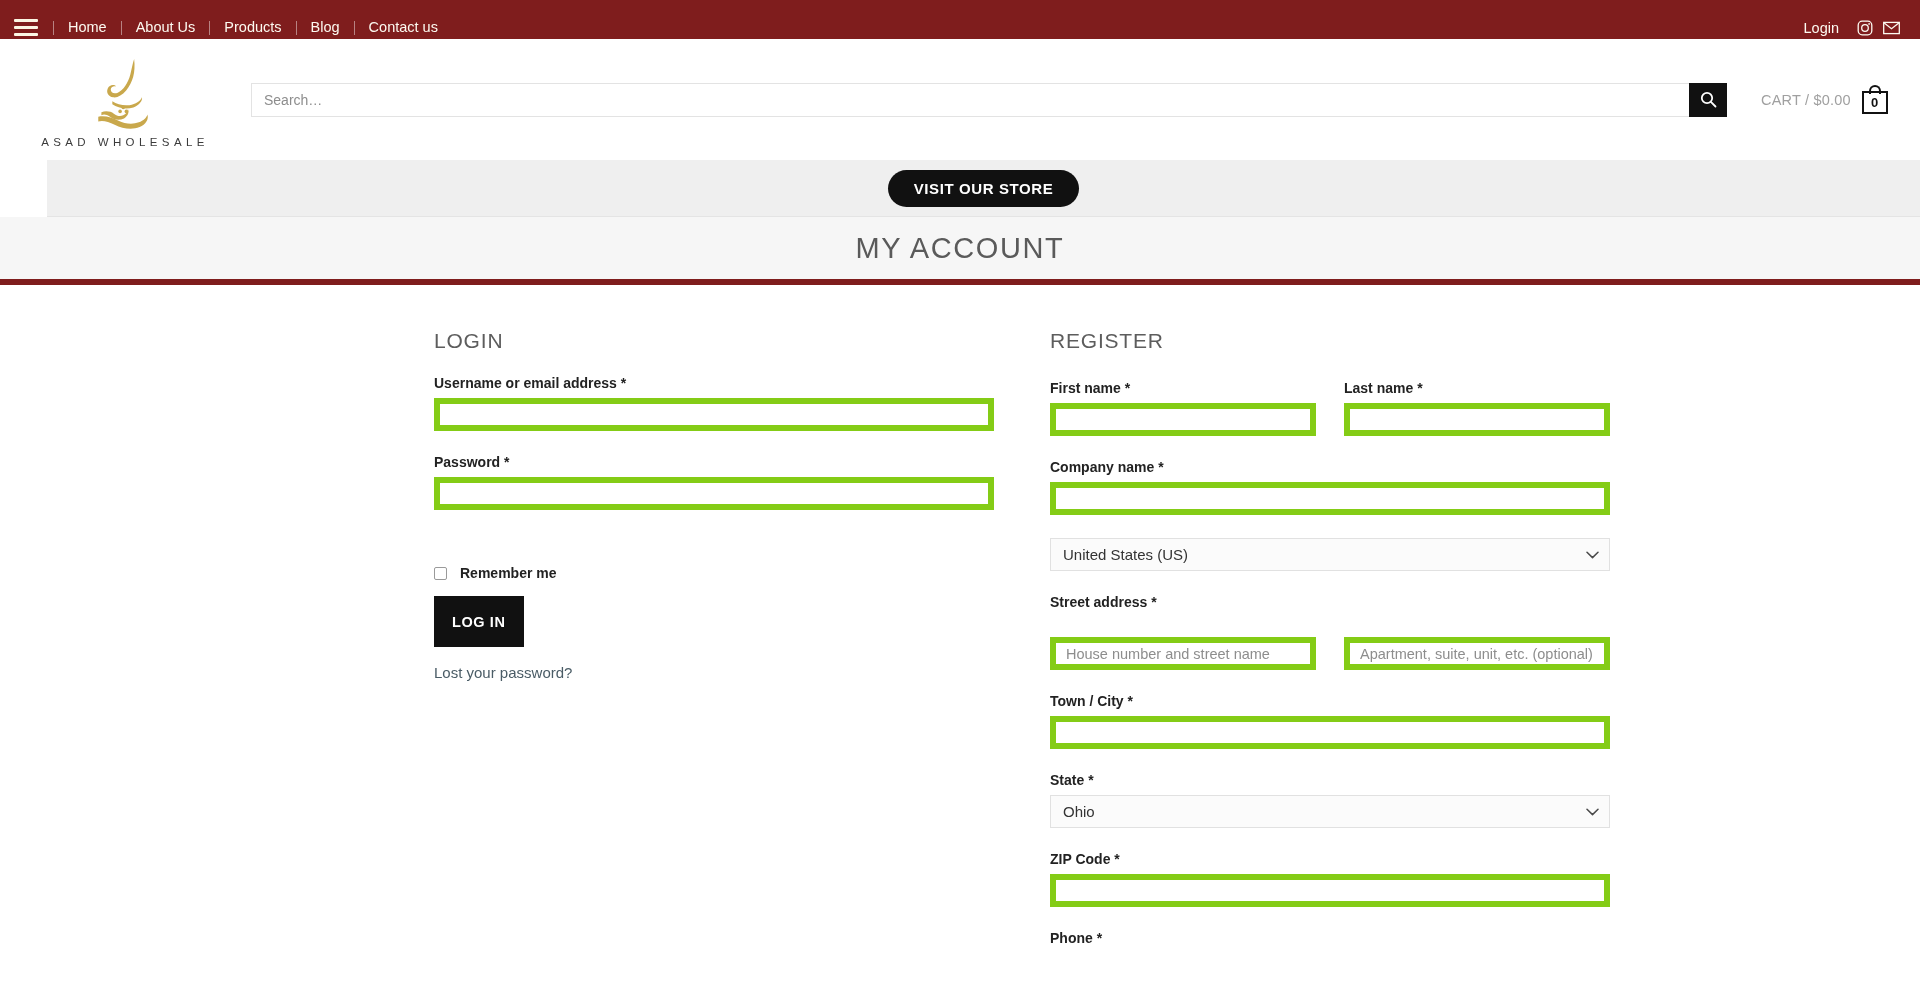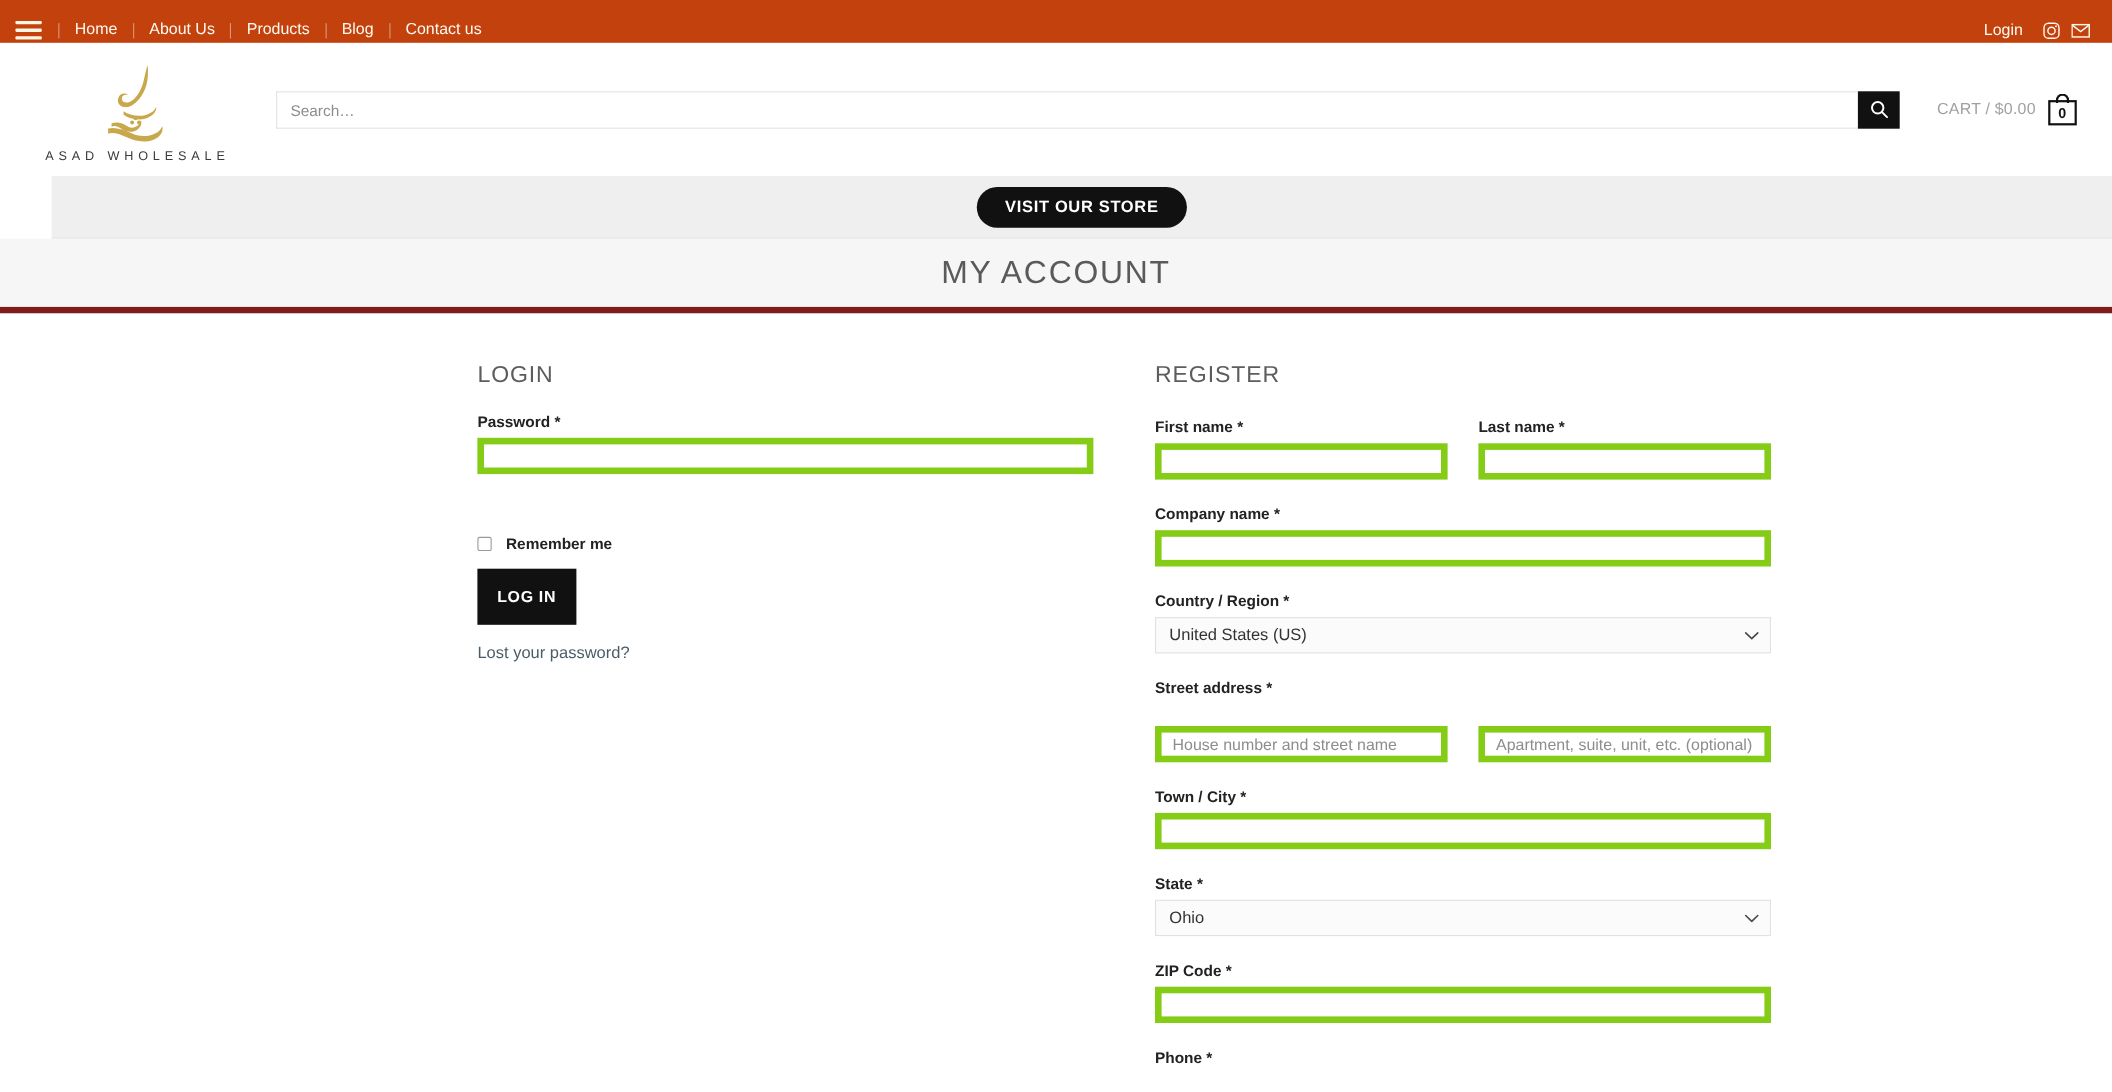--- a/index.html
+++ b/index.html
@@ -9,21 +9,21 @@
     height: 993px;
     overflow: hidden;
     background: #ffffff;
     font-family: "Liberation Sans", sans-serif;
     color: #333333;
   }
 
   
   .topbar {
     height: 39px;
-    background: #c2410c;
+    background: #7f1d1d;
     display: flex;
     align-items: center;
     justify-content: space-between;
     padding: 16px 18px 0 14px;
   }
   .topbar-left  { display: flex; align-items: center; height: 100%; }
   .topbar-right { display: flex; align-items: center; height: 100%; }
 
   .hamburger {
     width: 24px; height: 17px;
@@ -375,20 +375,27 @@
 
 <div class="title-band">
   <h1 class="page-title">MY ACCOUNT</h1>
 </div>
 
 <div class="main">
 
   <div class="col-login">
     <h2 class="section-title">LOGIN</h2>
 
+    <div class="field">
+      <label class="field-label">
+        <span>Username or email address</span>
+        <span class="req">*</span>
+      </label>
+      <input class="text-input tall" type="text" style="">
+    </div>
 
     <div class="field">
       <label class="field-label">
         <span>Password</span>
         <span class="req">*</span>
       </label>
       <input class="text-input tall" type="password" style="">
     </div>
 
     <div class="remember-row">
@@ -423,24 +430,20 @@
 
     <div class="field">
       <label class="field-label">
         <span>Company name</span>
         <span class="req">*</span>
       </label>
       <input class="text-input tall" type="text" style="">
     </div>
 
     <div class="field">
-      <label class="field-label">
-        <span>Country / Region</span>
-        <span class="req">*</span>
-      </label>
       <div class="select-wrap">
         <select class="select-input">
           <option>United States (US)</option>
         </select>
         <svg class="select-chevron" width="13" height="8" viewBox="0 0 13 8">
           <path d="M1 1.3 L6.5 6.6 L12 1.3" fill="none" stroke="#4a4a4a" stroke-width="1.5" stroke-linecap="round" stroke-linejoin="round"></path>
         </svg>
       </div>
     </div>
 

